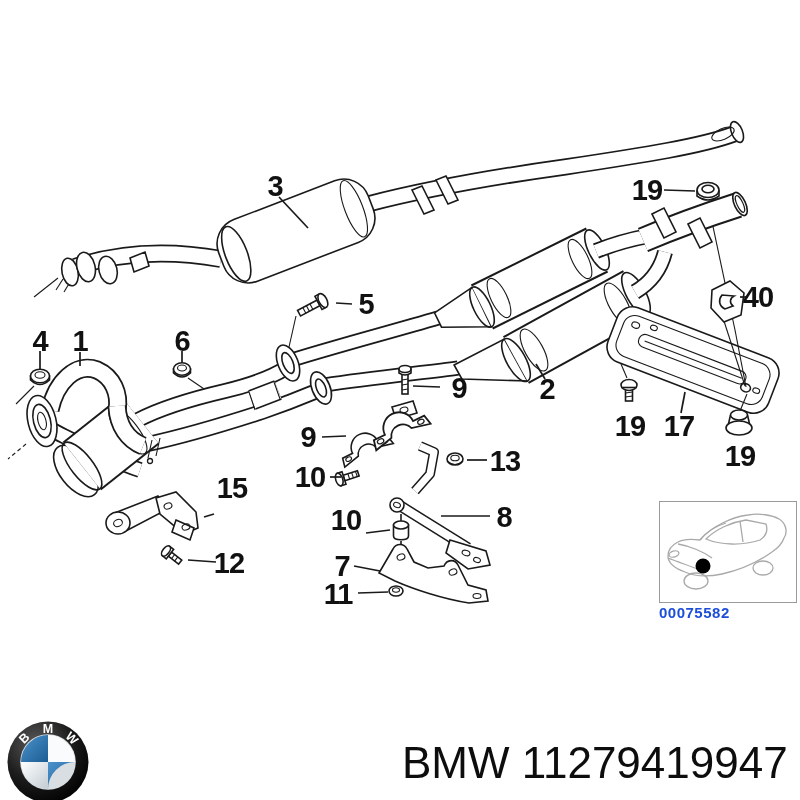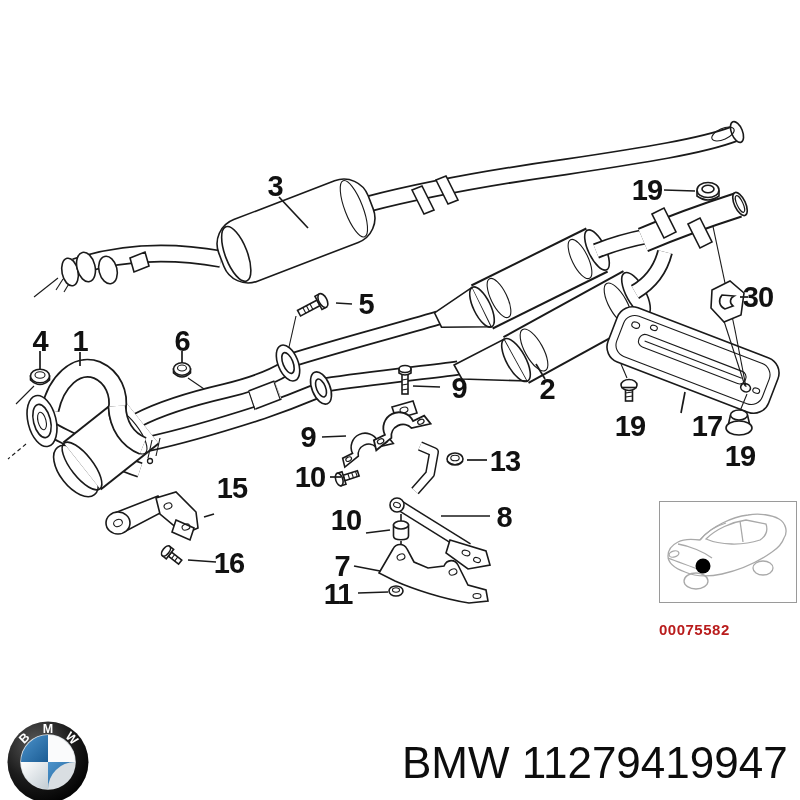--- a/index.html
+++ b/index.html
@@ -14,21 +14,21 @@
   .wh{fill:#ffffff;stroke:#1a1a1a;stroke-width:1.6;}
   .whl{fill:#ffffff;stroke:#1a1a1a;stroke-width:1.3;}
   .ld{stroke:#1a1a1a;stroke-width:1.7;}
   
   #callouts{position:absolute;left:0;top:0;width:800px;height:800px;pointer-events:none;}
   .callout{position:absolute;transform:translate(-50%,-50%);font-weight:bold;font-size:29px;
            letter-spacing:-1px;color:#111;pointer-events:auto;line-height:1;}
   
   .thumb{position:absolute;left:659px;top:501px;width:138px;}
   .thumb-box{width:138px;height:102px;border:1.5px solid #9a9a9a;box-sizing:border-box;background:#fff;}
-  .thumb-code{margin-top:18px;font-size:15px;font-weight:600;color:#b91c1c;letter-spacing:0.5px;}
+  .thumb-code{margin-top:1px;font-size:15px;font-weight:600;color:#1d4ed8;letter-spacing:0.5px;}
   
   .logo{position:absolute;left:2px;top:721px;}
   .part-number{position:absolute;left:402px;top:738px;font-size:44px;color:#0d0d0d;
                white-space:nowrap;letter-spacing:0px;}
 </style>
 </head>
 <body>
 
 <div class="page">
 
@@ -322,26 +322,26 @@
       <div class="callout" style="left: 182px; top: 341px;">6</div>
       <div class="callout" style="left: 342px; top: 566px;">7</div>
       <div class="callout" style="left: 504px; top: 517px;">8</div>
       <div class="callout" style="left: 308px; top: 437px;">9</div>
       <div class="callout" style="left: 346px; top: 520px;">10</div>
       <div class="callout" style="left: 338px; top: 594px;">11</div>
       <div class="callout" style="left: 310px; top: 477px;">10</div>
       <div class="callout" style="left: 505px; top: 461px;">13</div>
       <div class="callout" style="left: 459px; top: 388px;">9</div>
       <div class="callout" style="left: 232px; top: 488px;">15</div>
-      <div class="callout" style="left: 229px; top: 563px;">16</div>
-      <div class="callout" style="left: 707px; top: 426px;">17</div>
+      <div class="callout" style="left: 229px; top: 563px;">12</div>
+      <div class="callout" style="left: 679px; top: 426px;">17</div>
       <div class="callout" style="left: 630px; top: 426px;">19</div>
       <div class="callout" style="left: 647px; top: 190px;">19</div>
       <div class="callout" style="left: 740px; top: 456px;">19</div>
-      <div class="callout" style="left: 758px; top: 297px;">30</div>
+      <div class="callout" style="left: 758px; top: 297px;">40</div>
     </div>
 
   <div class="thumb">
     <div class="thumb-box">
       <svg width="135" height="99" viewBox="0 0 135 99">
         <g fill="none" stroke="#a9a9a9" stroke-width="1.3">
           <path d="M 40,38 C 52,24 72,15 88,13 C 100,11 112,13 119,17 C 126,21 128,30 124,36 C 122,42 118,46 112,50"></path>
           <path d="M 112,50 C 98,60 80,68 62,72 C 48,75 34,74 25,70"></path>
           <path d="M 25,70 C 14,66 8,60 8,54 C 8,48 12,43 18,40 C 25,36 33,37 40,38"></path>
           <path d="M 40,38 C 46,30 56,24 66,21"></path>

